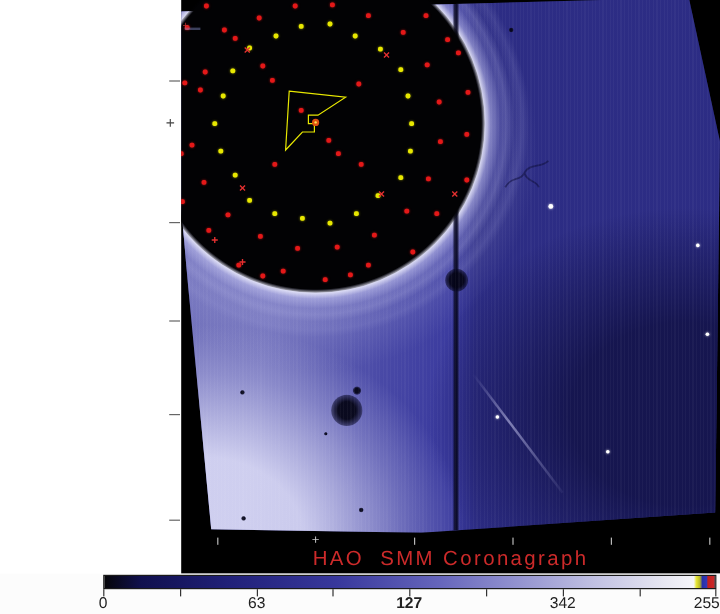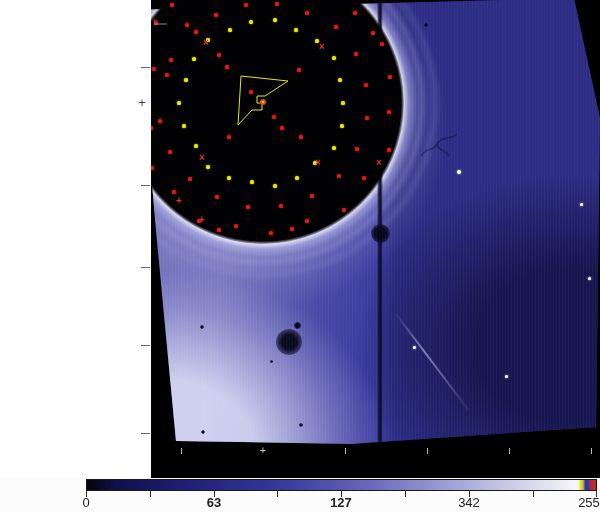--- a/index.html
+++ b/index.html
@@ -273,40 +273,41 @@
 
     <div id="bottom-ticks">
         <div class="btick" style="left: 30px;"></div>
         <div class="btick" style="left: 194px;"></div>
         <div class="btick" style="left: 276px;"></div>
         <div class="btick" style="left: 358px;"></div>
         <div class="btick" style="left: 440px;"></div>
         <div class="bplus" style="left: 112px;">+</div>
       </div>
 
+    <div id="hao-title">HAO  SMM Coronagraph</div>
   </div>
 
   <span class="artifact-plus" style="left:152px;top:17px;">+</span>
   <div class="artifact-dash" style="left:154px;top:23px;"></div>
 
   <div id="strip">
     <div id="cbar"></div>
     <div id="cbar-ticks">
         <div class="ctick" style="left: 86px;"></div>
         <div class="ctick" style="left: 214px;"></div>
         <div class="ctick" style="left: 341px;"></div>
         <div class="ctick" style="left: 469px;"></div>
         <div class="ctick" style="left: 596px;"></div>
         <div class="ctick" style="left: 150px;"></div>
         <div class="ctick" style="left: 277px;"></div>
         <div class="ctick" style="left: 405px;"></div>
         <div class="ctick" style="left: 533px;"></div>
       </div>
     <div id="cbar-labels">
         <div class="clabel" style="left: 86px;">0</div>
-        <div class="clabel" style="left: 214px; font-weight: bold;">63</div>
+        <div class="clabel" style="left: 214px;">63</div>
         <div class="clabel" style="left: 341px; font-weight: bold;">127</div>
         <div class="clabel" style="left: 469px;">342</div>
         <div class="clabel" style="left: 589px;">255</div>
       </div>
   </div>
 
 </div>
 
 </body></html>

